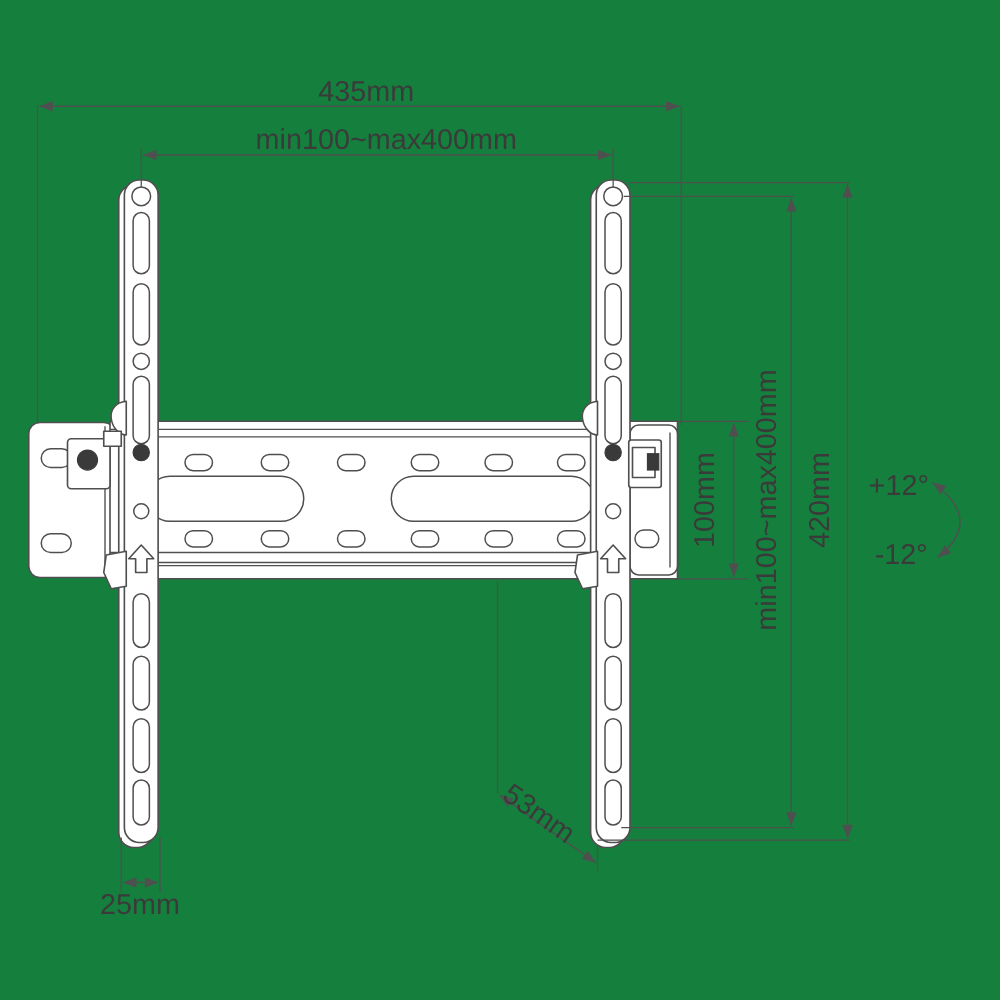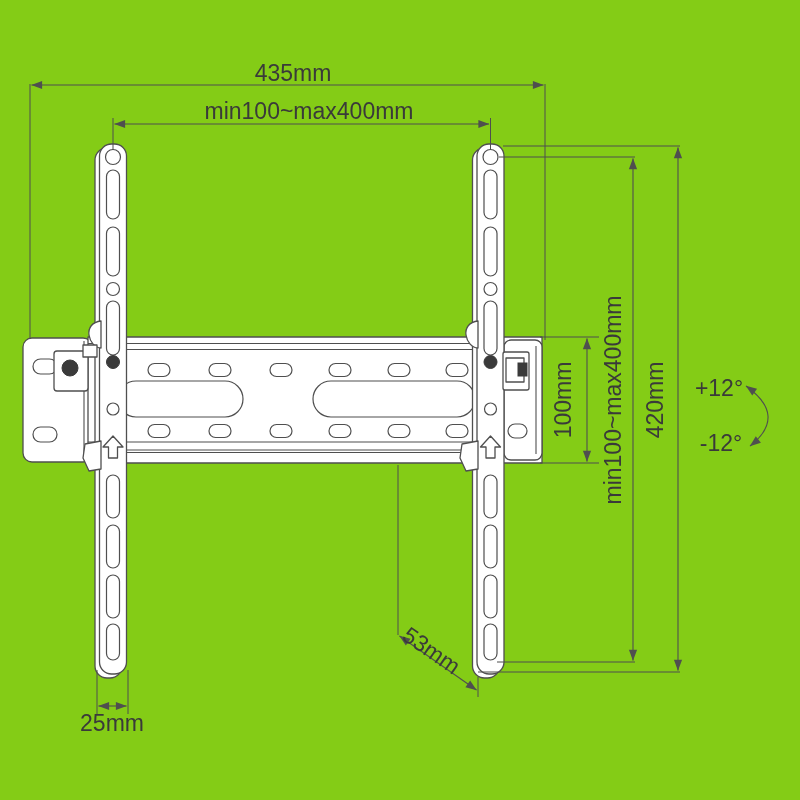--- a/index.html
+++ b/index.html
@@ -1,16 +1,16 @@
 <!DOCTYPE html>
 <html><head>
 <meta charset="utf-8">
 <style>
   html,body{margin:0;padding:0;background:#ffffff;}
-  .stage{width:800px;height:800px;position:relative;background:#84cc16;overflow:hidden;}
+  .stage{width:800px;height:800px;position:relative;background:#15803d;overflow:hidden;}
   svg{display:block;font-family:"Liberation Sans", sans-serif;}
   .part{fill:#ffffff;stroke:#4f4f4f;stroke-width:1.3;stroke-linejoin:round;}
   .part-thin{fill:none;stroke:#4f4f4f;stroke-width:1.1;}
   .hole{fill:#ffffff;stroke:#4f4f4f;stroke-width:1.2;}
   .screw{fill:#3a3a3a;stroke:#3a3a3a;}
   .dim{stroke:#4f4f4f;stroke-width:1.1;fill:none;}
   .ext{stroke:#4f4f4f;stroke-width:1;fill:none;}
   .lbl{fill:#3a3a3a;font-size:23px;}
 </style>
 </head>

